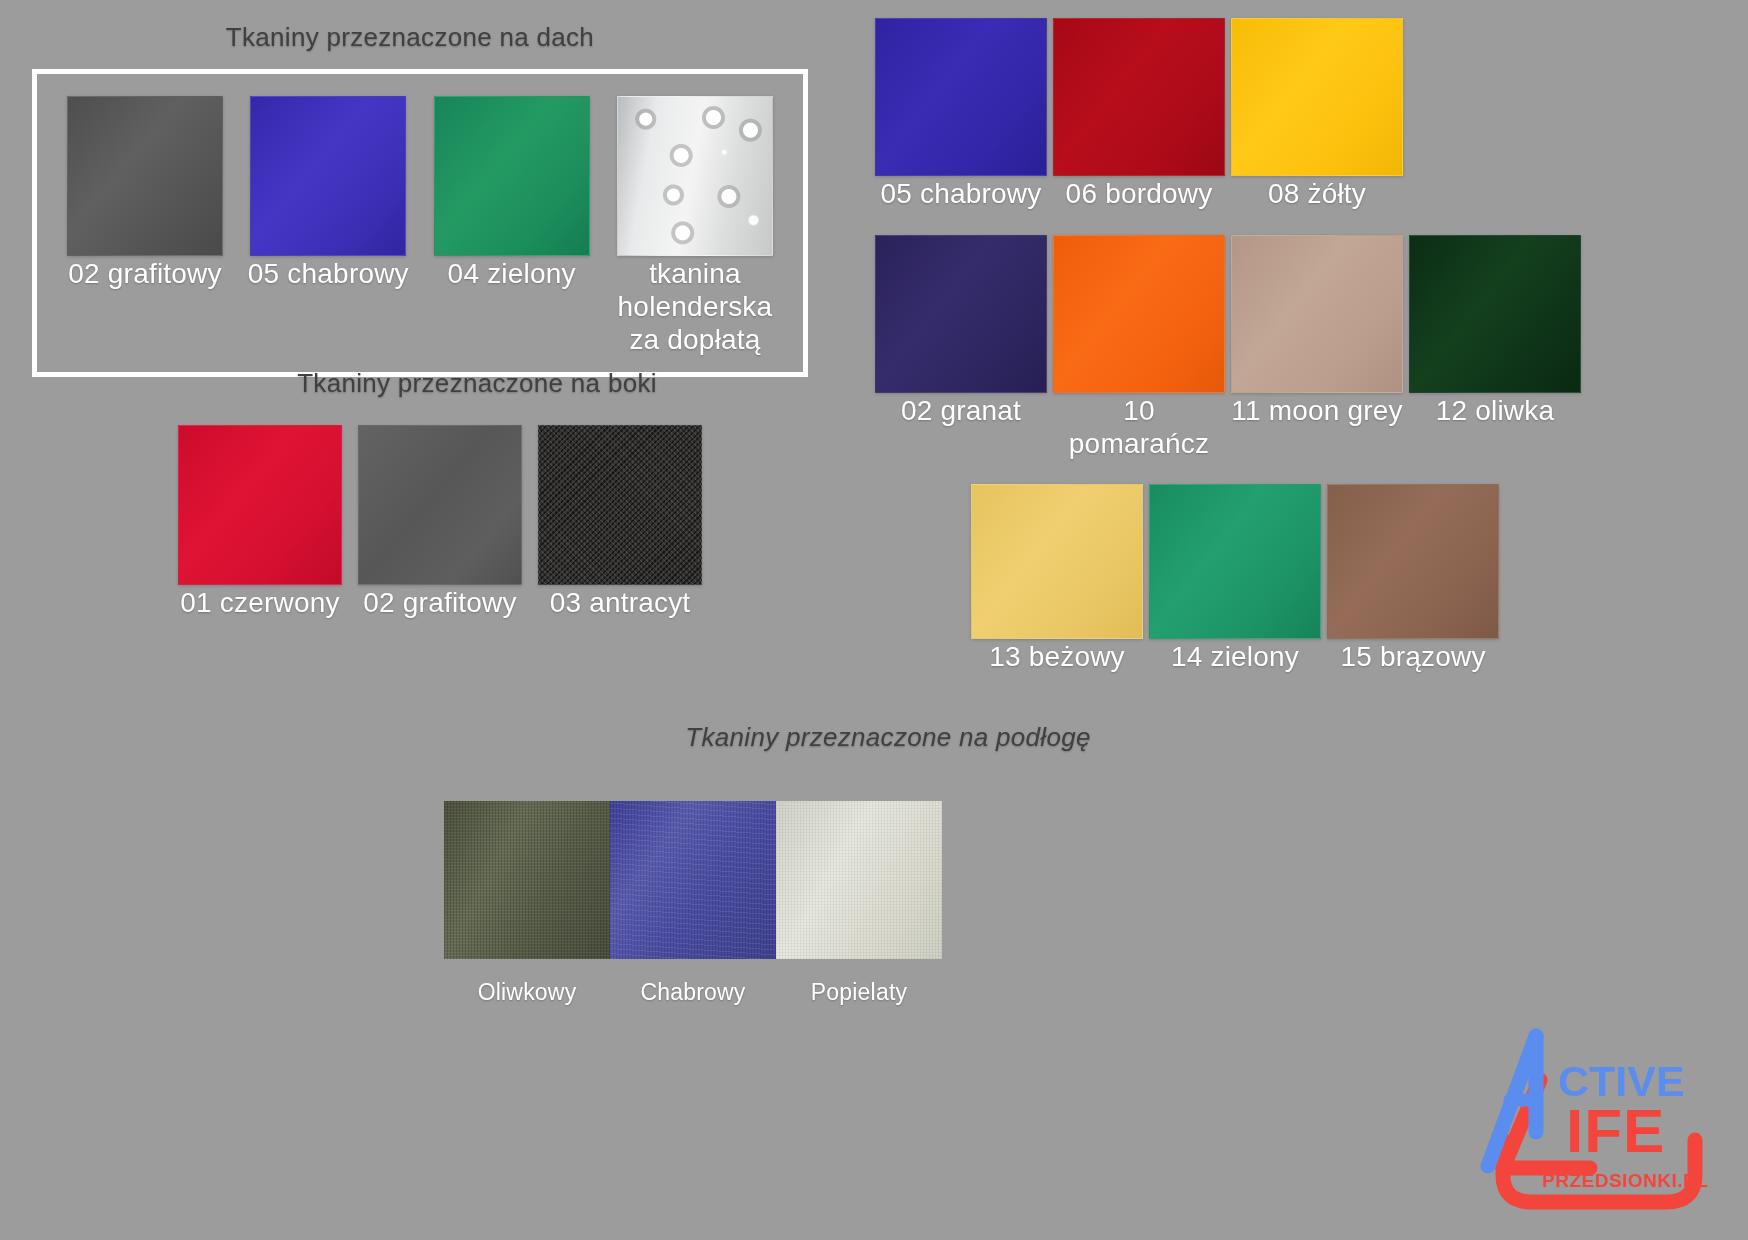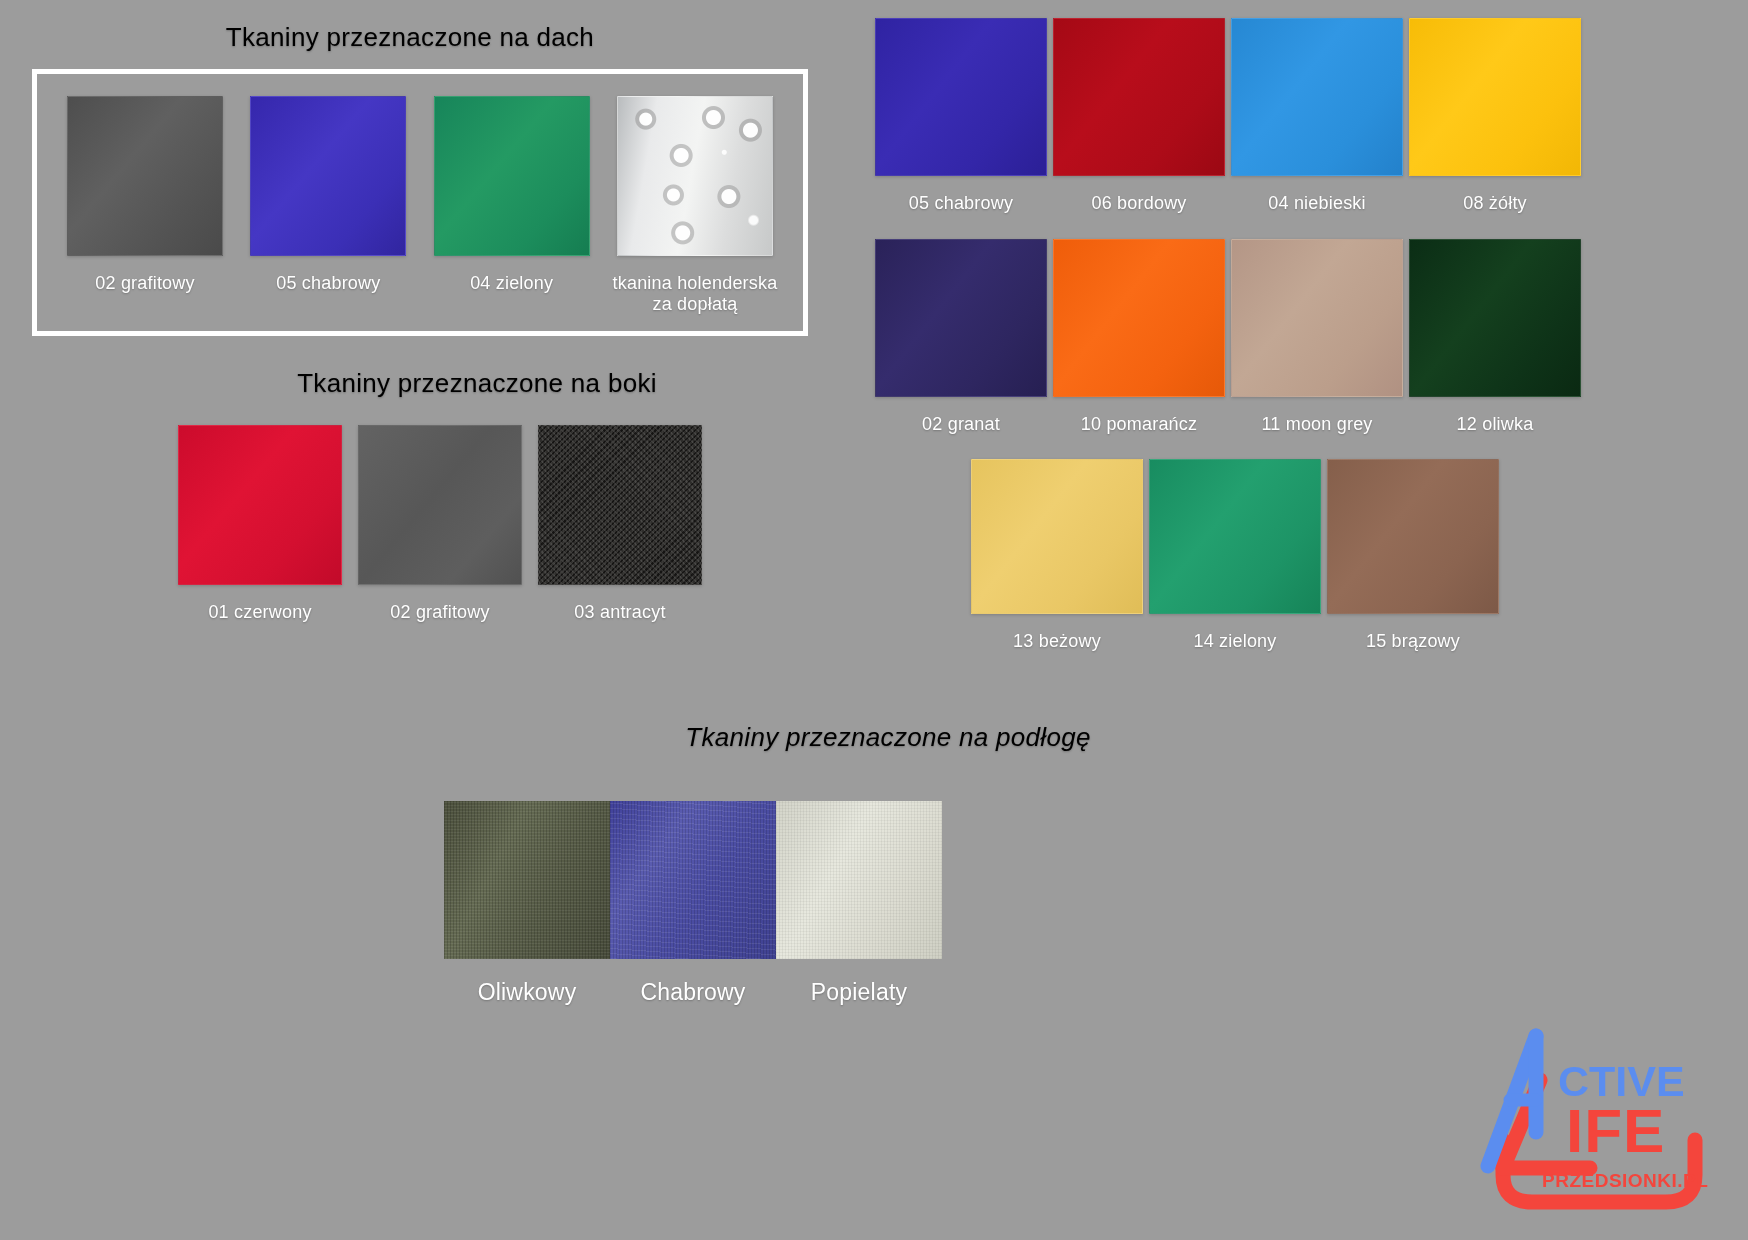--- a/index.html
+++ b/index.html
@@ -20,32 +20,32 @@
     display: block;
     border: 1px solid rgba(255,255,255,0.10);
     box-shadow: 0 1px 3px rgba(0,0,0,0.18);
   }
   .cell {
     display: flex;
     flex-direction: column;
     align-items: center;
   }
   .cell-label {
-    margin-top: 17px;
-    font-size: 18px;
+    margin-top: 1px;
+    font-size: 28px;
     line-height: 1.18;
     color: #ffffff;
     text-align: center;
     white-space: pre-line;
     letter-spacing: .2px;
     text-shadow: 0 1px 2px rgba(0,0,0,.25);
   }
   .section-title {
     font-size: 26px;
-    color: #000000;
+    color: #404040;
     letter-spacing: .3px;
     text-shadow: 0 1px 2px rgba(0,0,0,.25);
     white-space: nowrap;
   }
 
   
   #roof-section {
     position: absolute;
     left: 0px; top: 0px;
     width: 838px;
@@ -226,24 +226,20 @@
   <div class="pal-row" id="pal-row-1">
     <div class="cell">
       <span class="swatch" style="background:#3326a8;background-image:linear-gradient(128deg,#2f23a2 0%,#3a2cb4 40%,#3326a8 72%,#2b1f96 100%);"></span>
       <span class="cell-label">05 chabrowy</span>
     </div>
     <div class="cell">
       <span class="swatch" style="background:#ad0b18;background-image:linear-gradient(128deg,#a50915 0%,#b80d1b 40%,#ad0b18 72%,#9b0813 100%);"></span>
       <span class="cell-label">06 bordowy</span>
     </div>
     <div class="cell">
-      <span class="swatch" style="background:#2a8fdb;background-image:linear-gradient(128deg,#2688d3 0%,#3197e4 40%,#2a8fdb 72%,#2381cb 100%);"></span>
-      <span class="cell-label">04 niebieski</span>
-    </div>
-    <div class="cell">
       <span class="swatch" style="background:#fcc10d;background-image:linear-gradient(128deg,#f7bc07 0%,#ffc918 40%,#fcc10d 72%,#f2b705 100%);"></span>
       <span class="cell-label">08 żółty</span>
     </div>
   </div>
 
   <div class="pal-row" id="pal-row-2">
     <div class="cell">
       <span class="swatch" style="background:#2e2660;background-image:linear-gradient(128deg,#2a2259 0%,#352c6d 40%,#2e2660 72%,#261f52 100%);"></span>
       <span class="cell-label">02 granat</span>
     </div>

